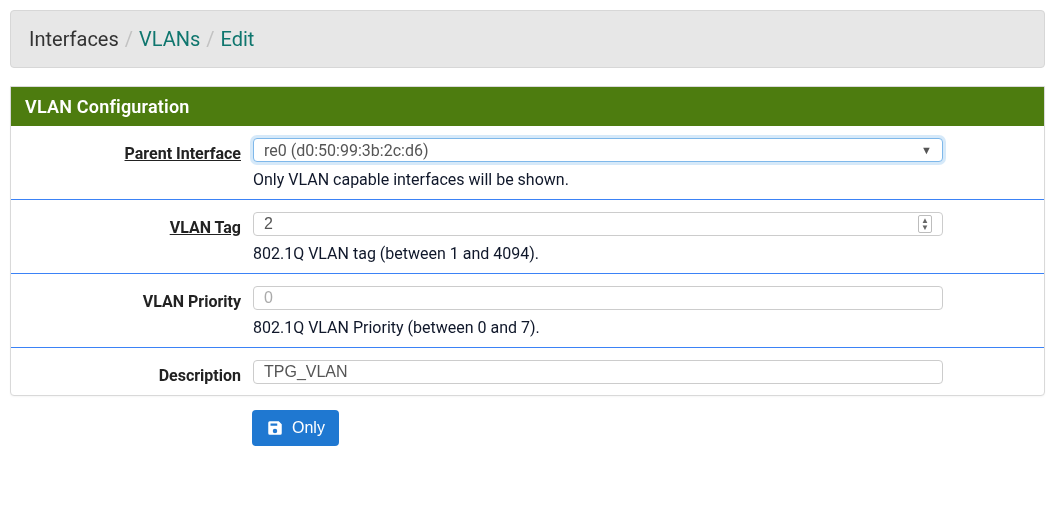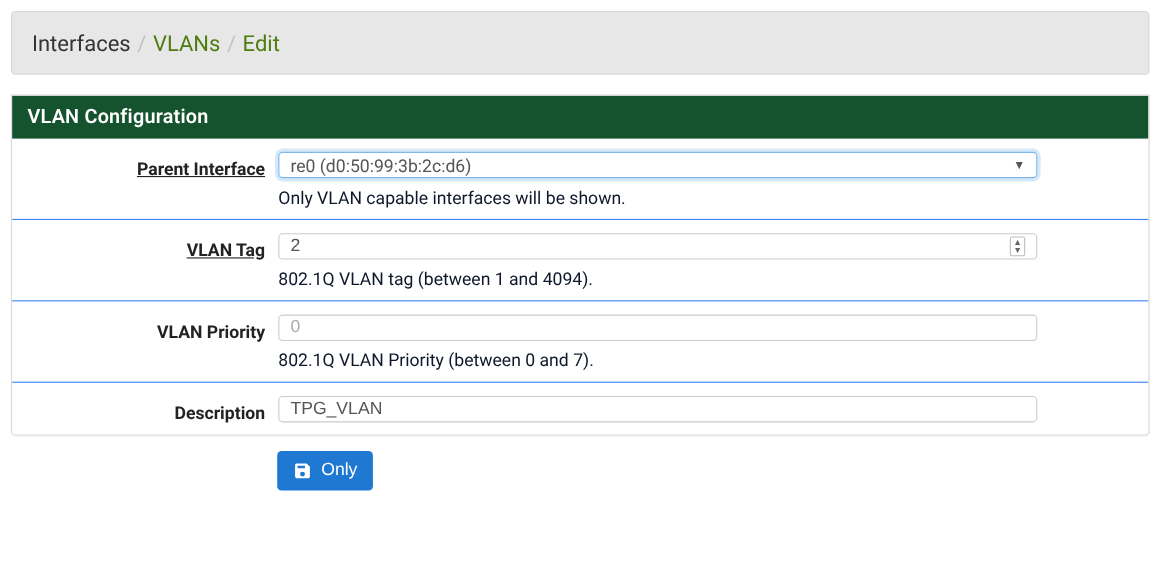--- a/index.html
+++ b/index.html
@@ -10,32 +10,32 @@
     .breadcrumb-bar {
       background: #e7e7e7;
       border: 1px solid #d7d7d7;
       border-radius: 4px;
       margin: 10px 10px 0 10px;
       padding: 16px 18px;
     }
     .breadcrumb-bar span { font-size: 20px; }
     .bc-text { color: #333; }
     .bc-sep { color: #c2c2c2; padding: 0 2px; }
-    .bc-link { color: #4d7c0f; cursor: pointer; }
+    .bc-link { color: #0f766e; cursor: pointer; }
 
     .panel {
       margin: 18px 10px 0 10px;
       border: 1px solid #d9d9d9;
       border-radius: 0 0 4px 4px;
       background: #fff;
       box-shadow: 0 1px 2px rgba(0,0,0,0.04);
       overflow: hidden;
     }
     .panel-head {
-      background: #14532d;
+      background: #4d7c0f;
       color: #fff;
       font-weight: 600;
       font-size: 18px;
       padding: 9px 14px;
       letter-spacing: 0.2px;
     }
 
     .form-row {
       display: flex;
       align-items: flex-start;

